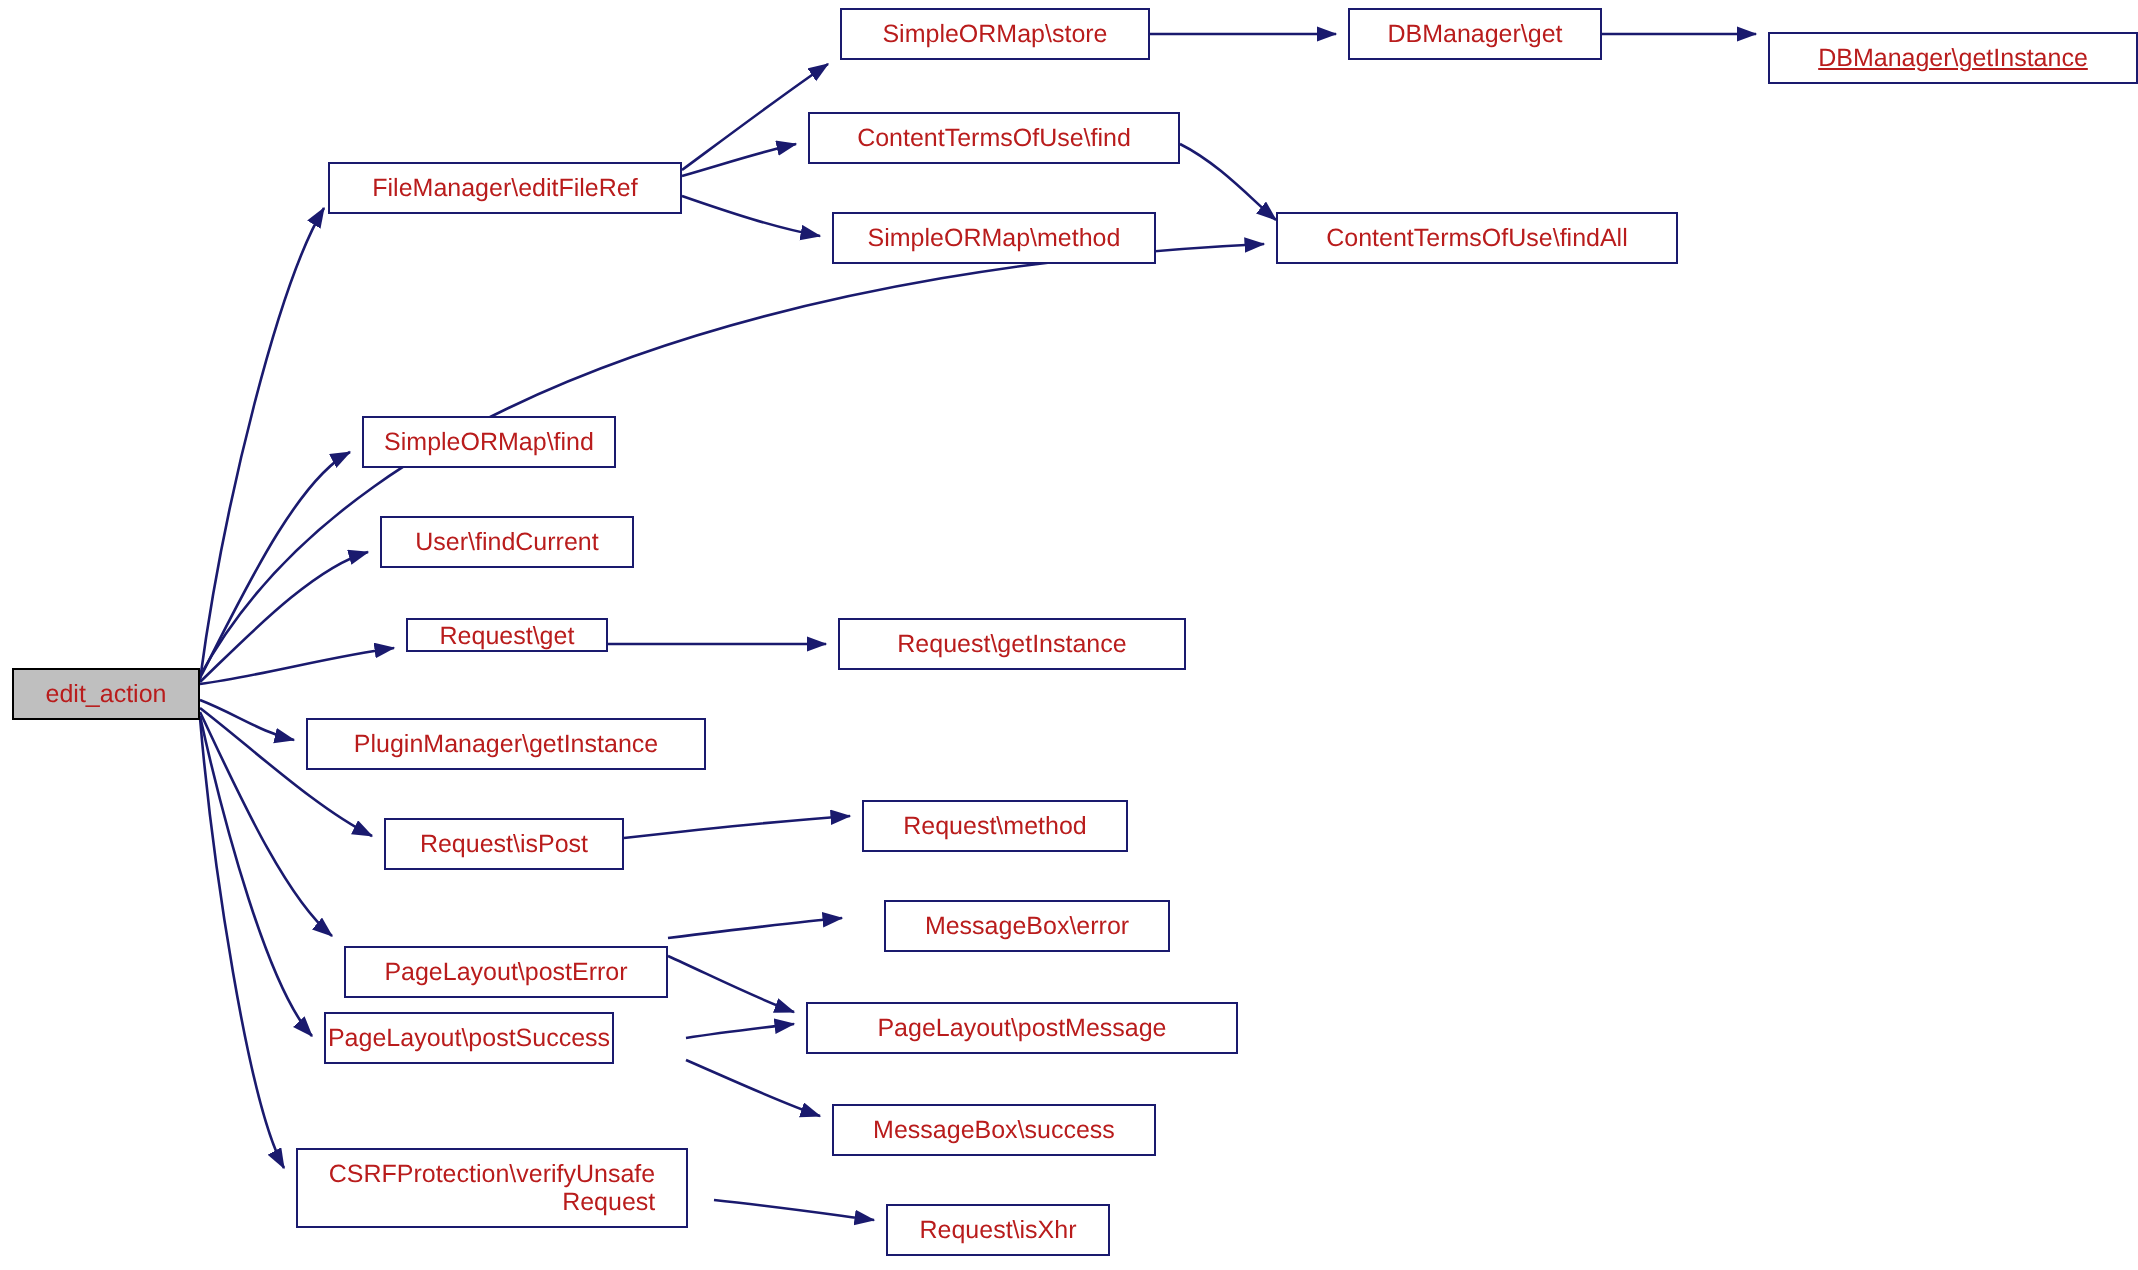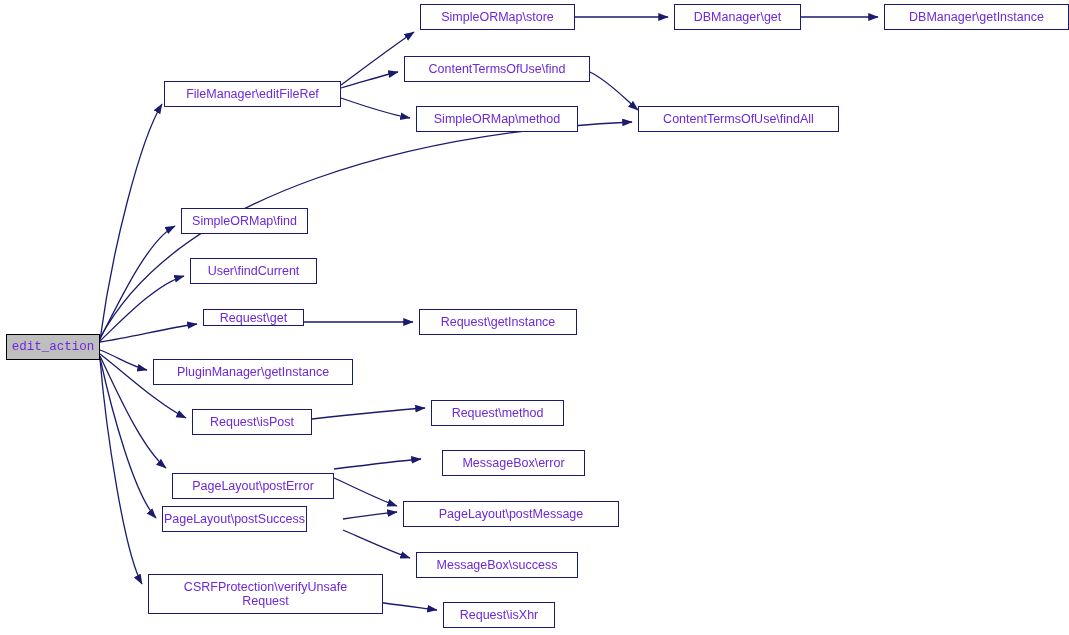--- a/index.html
+++ b/index.html
@@ -21,21 +21,21 @@
     top: 0;
     width: 1069px;
     height: 635px;
     pointer-events: none;
   }
   .node {
     position: absolute;
     box-sizing: border-box;
     border: 1px solid #1a1a6e;
     background: #ffffff;
-    color: #6d28d9;
+    color: #b91c1c;
     font-size: 12.5px;
     line-height: 14px;
     display: flex;
     align-items: center;
     justify-content: center;
     text-align: center;
     white-space: pre-line;
     padding: 0 4px;
   }
   .node.root {
@@ -73,36 +73,36 @@
       <path d="M304,322 L413,322"></path>
       <path d="M312,419 C356,414 396,410 425,408"></path>
       <path d="M334,469 C366,465 398,461 421,459"></path>
       <path d="M334,478 C356,488 380,500 397,506"></path>
       <path d="M343,519 C362,516 380,514 397,512"></path>
       <path d="M343,530 C366,540 392,552 410,558"></path>
       <path d="M357,600 C386,603 414,607 437,610"></path>
     </g>
   </svg>
 
-  <div class="node root" style="left:6px;top:334px;width:94px;height:26px;font-family:Liberation Mono, monospace;">edit_action</div>
+  <div class="node root" style="left:6px;top:334px;width:94px;height:26px;">edit_action</div>
   <div class="node" style="left:164px;top:81px;width:177px;height:26px;">FileManager\editFileRef</div>
   <div class="node" style="left:420px;top:4px;width:155px;height:26px;">SimpleORMap\store</div>
   <div class="node" style="left:674px;top:4px;width:127px;height:26px;">DBManager\get</div>
-  <div class="node" style="left:884px;top:4px;width:185px;height:26px;">DBManager\getInstance</div>
+  <div class="node" style="left:884px;top:16px;width:185px;height:26px;text-decoration:underline;">DBManager\getInstance</div>
   <div class="node" style="left:404px;top:56px;width:186px;height:26px;">ContentTermsOfUse\find</div>
   <div class="node" style="left:638px;top:106px;width:201px;height:26px;">ContentTermsOfUse\findAll</div>
   <div class="node" style="left:416px;top:106px;width:162px;height:26px;">SimpleORMap\method</div>
   <div class="node" style="left:181px;top:208px;width:127px;height:26px;">SimpleORMap\find</div>
   <div class="node" style="left:190px;top:258px;width:127px;height:26px;">User\findCurrent</div>
   <div class="node" style="left:203px;top:309px;width:101px;height:17px;">Request\get</div>
-  <div class="node" style="left:419px;top:309px;width:158px;height:26px;">Request\getInstance</div>
+  <div class="node" style="left:419px;top:309px;width:174px;height:26px;">Request\getInstance</div>
   <div class="node" style="left:153px;top:359px;width:200px;height:26px;">PluginManager\getInstance</div>
   <div class="node" style="left:192px;top:409px;width:120px;height:26px;">Request\isPost</div>
   <div class="node" style="left:431px;top:400px;width:133px;height:26px;">Request\method</div>
   <div class="node" style="left:172px;top:460px;width:162px;height:26px;margin-top:13px;">PageLayout\postError</div>
   <div class="node" style="left:427px;top:450px;width:143px;height:26px;margin-left:15px;">MessageBox\error</div>
   <div class="node" style="left:162px;top:506px;width:145px;height:26px;">PageLayout\postSuccess</div>
   <div class="node" style="left:403px;top:501px;width:216px;height:26px;">PageLayout\postMessage</div>
   <div class="node" style="left:416px;top:552px;width:162px;height:26px;">MessageBox\success</div>
-  <div class="node" style="left:148px;top:574px;width:235px;height:40px;">CSRFProtection\verifyUnsafe
+  <div class="node" style="left:148px;top:574px;width:196px;height:40px;text-align:right;">CSRFProtection\verifyUnsafe
 Request</div>
   <div class="node" style="left:443px;top:602px;width:112px;height:26px;">Request\isXhr</div>
 </div>
 
 </body></html>

